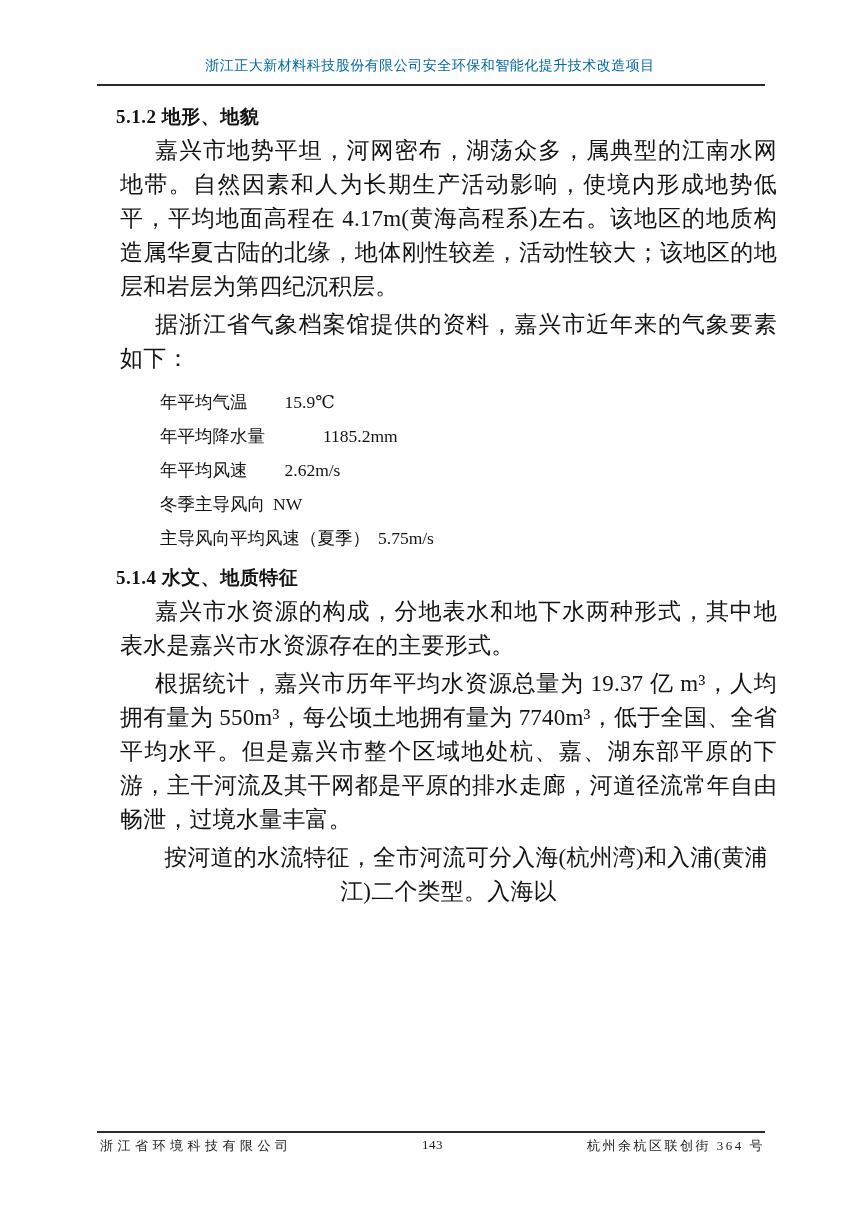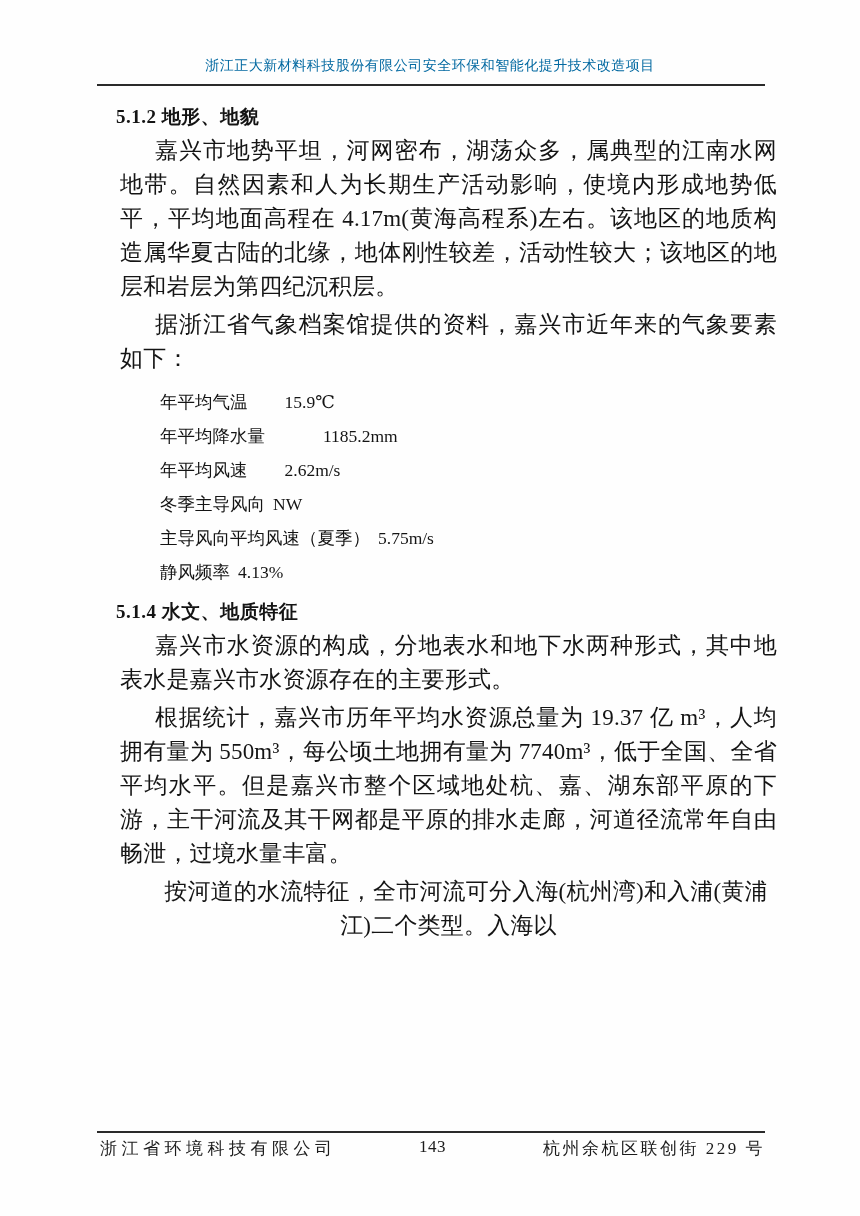--- a/index.html
+++ b/index.html
@@ -63,21 +63,21 @@
   
   .page-footer { position: absolute; left: 0; right: 0; top: 1131px; }
   .footer-rule {
     margin: 0 95px 4px 97px;
     border-top: 2px solid #2a2a2a;
     height: 0;
   }
   .footer-row {
     position: relative;
     margin: 0 95px 0 100px;
-    font-size: 17px;
+    font-size: 13px;
     color: #1b1b1b;
   }
   .footer-company { letter-spacing: 4.5px; }
   .footer-page-number {
     position: absolute;
     left: 50%;
     transform: translateX(-50%);
     letter-spacing: 0.5px;
   }
   .footer-address { float: right; letter-spacing: 2.5px; }
@@ -108,34 +108,31 @@
       </div>
       <div class="weather-row">
         <span>年平均风速</span><span class="gap-lg"></span><span>2.62m/s</span>
       </div>
       <div class="weather-row">
         <span>冬季主导风向</span><span class="gap-sm"></span><span>NW</span>
       </div>
       <div class="weather-row">
         <span>主导风向平均风速（夏季）</span><span class="gap-sm"></span><span>5.75m/s</span>
       </div>
-      <div class="weather-row">
-        <span>静风频率</span><span class="gap-sm"></span><span>4.13%</span>
-      </div>
     </div>
 
     <h2 class="section-heading">5.1.4 水文、地质特征</h2>
     <p class="para">嘉兴市水资源的构成，分地表水和地下水两种形式，其中地表水是嘉兴市水资源存在的主要形式。</p>
     <p class="para">根据统计，嘉兴市历年平均水资源总量为 19.37 亿 m³，人均拥有量为 550m³，每公顷土地拥有量为 7740m³，低于全国、全省平均水平。但是嘉兴市整个区域地处杭、嘉、湖东部平原的下游，主干河流及其干网都是平原的排水走廊，河道径流常年自由畅泄，过境水量丰富。</p>
     <p class="para no-justify">按河道的水流特征，全市河流可分入海(杭州湾)和入浦(黄浦江)二个类型。入海以</p>
 
   </div>
 
   <div class="page-footer">
     <div class="footer-rule"></div>
     <div class="footer-row">
       <span class="footer-company">浙江省环境科技有限公司</span>
       <span class="footer-page-number">143</span>
-      <span class="footer-address">杭州余杭区联创街 229 号</span>
+      <span class="footer-address">杭州余杭区联创街 364 号</span>
     </div>
   </div>
 
 </div>
 
 </body></html>

